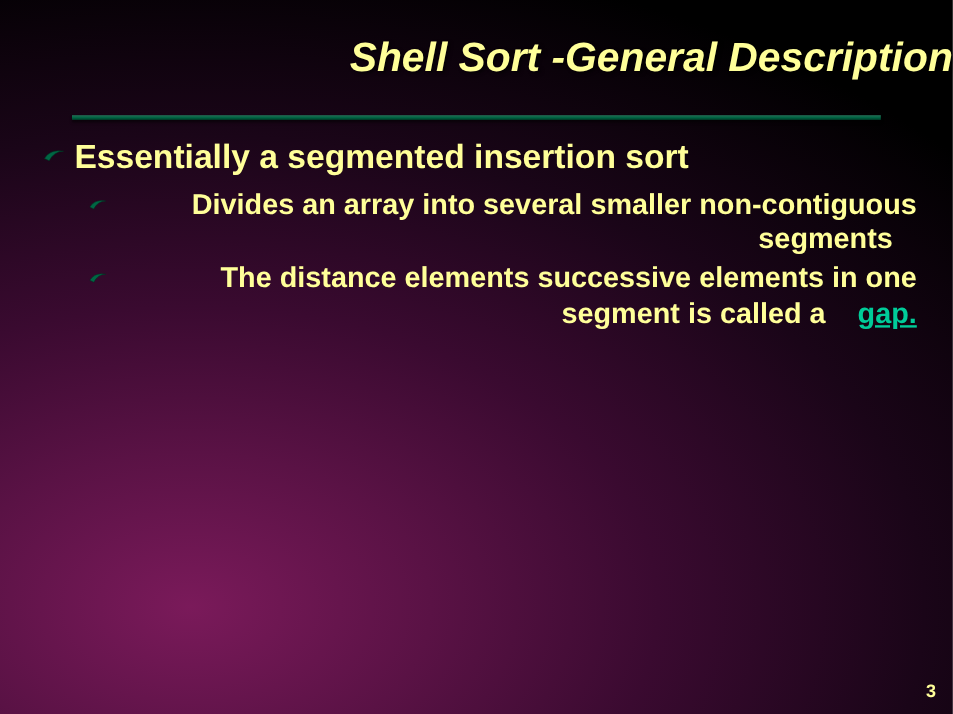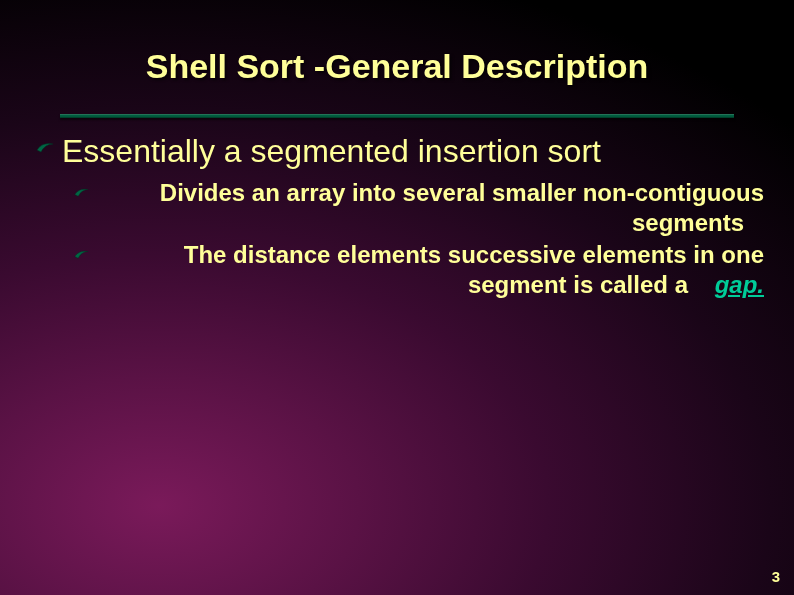--- a/index.html
+++ b/index.html
@@ -3,25 +3,26 @@
 <meta charset="utf-8">
 <style>
   * { margin: 0; padding: 0; box-sizing: border-box; }
   html, body { width: 794px; height: 595px; overflow: hidden; }
   body {
     background: radial-gradient(ellipse 140% 120% at 20% 85%, #7a1a5a 0%, #5a1245 18%, #3a0a30 35%, #1a0518 55%, #000000 78%);
     font-family: Arial, Helvetica, sans-serif;
     position: relative;
   }
   .title {
-    text-align: center;
+    text-align: right;
     font-size: 34px;
     font-weight: bold;
+    font-style: italic;
     color: #ffff99;
-    padding-top: 47px;
+    padding-top: 29px;
     text-shadow: 2px 2px 3px rgba(0,0,0,0.6);
   }
   .divider {
     margin: 28px 60px 0 60px;
     height: 4px;
     background: linear-gradient(to bottom, #004433 0%, #006644 50%, #003322 100%);
     box-shadow: 0 2px 2px rgba(0,0,0,0.5), inset 0 1px 0 rgba(120,200,160,0.3);
   }
   .content {
     padding: 14px 30px 0 30px;
@@ -33,22 +34,22 @@
     margin-bottom: 8px;
   }
   .main-bullet {
     flex: 0 0 32px;
     display: flex;
     justify-content: flex-start;
     padding-top: 8px;
     padding-left: 6px;
   }
   .main-text {
-    font-size: 32px;
-    font-weight: normal;
+    font-size: 28px;
+    font-weight: bold;
     line-height: 1.2;
   }
   .sub-list {
     padding-left: 42px;
   }
   .sub-item {
     display: flex;
     align-items: flex-start;
     margin-bottom: 2px;
   }
@@ -61,21 +62,20 @@
   }
   .sub-text {
     font-size: 24px;
     font-weight: bold;
     line-height: 1.24;
     max-width: 660px;
     text-align: right;
   }
   .gap-word {
     color: #00cc99;
-    font-style: italic;
     text-decoration: underline;
     margin-left: 20px;
   }
   .page-num {
     position: absolute;
     right: 14px;
     bottom: 10px;
     color: #ffff99;
     font-size: 15px;
     font-weight: bold;

